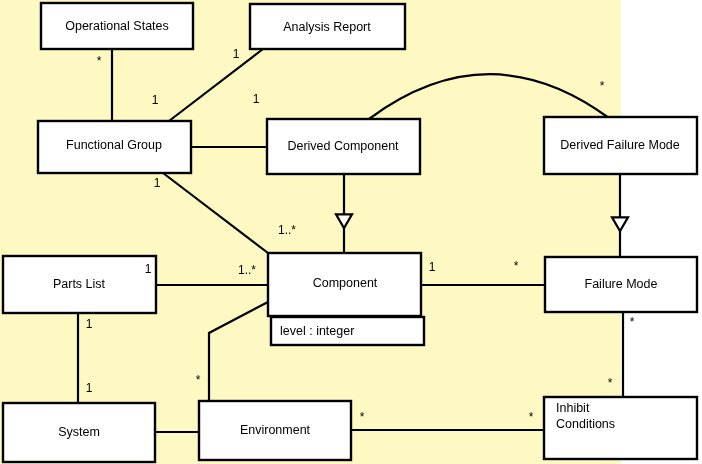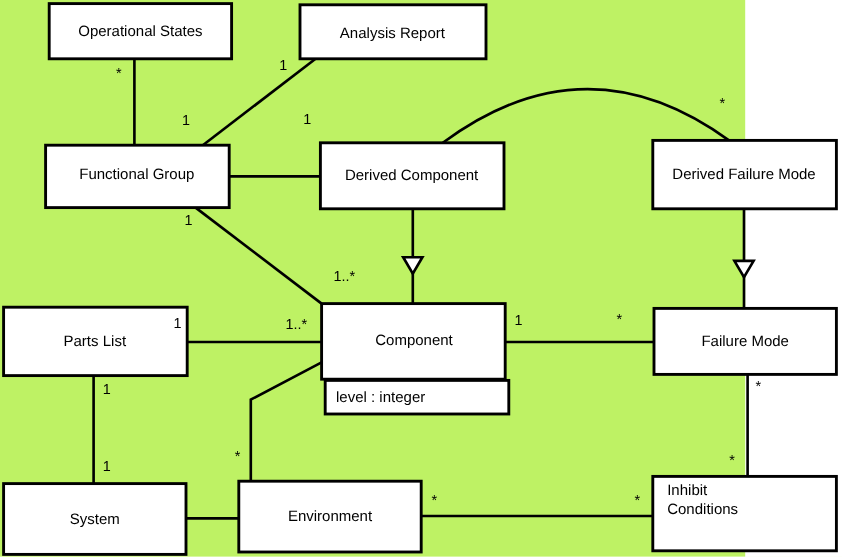--- a/index.html
+++ b/index.html
@@ -11,21 +11,21 @@
   body {
     width: 702px;
     height: 464px;
     font-family: "Liberation Sans", sans-serif;
     overflow: hidden;
   }
   #diagram-root {
     position: relative;
     width: 621px;
     height: 464px;
-    background: #bef264;
+    background: #fef9c3;
   }
   svg#uml-canvas {
     position: absolute;
     top: 0; left: 0;
     width: 702px;
     height: 464px;
     display: block;
   }
   .uml-box {
     fill: #ffffff;

